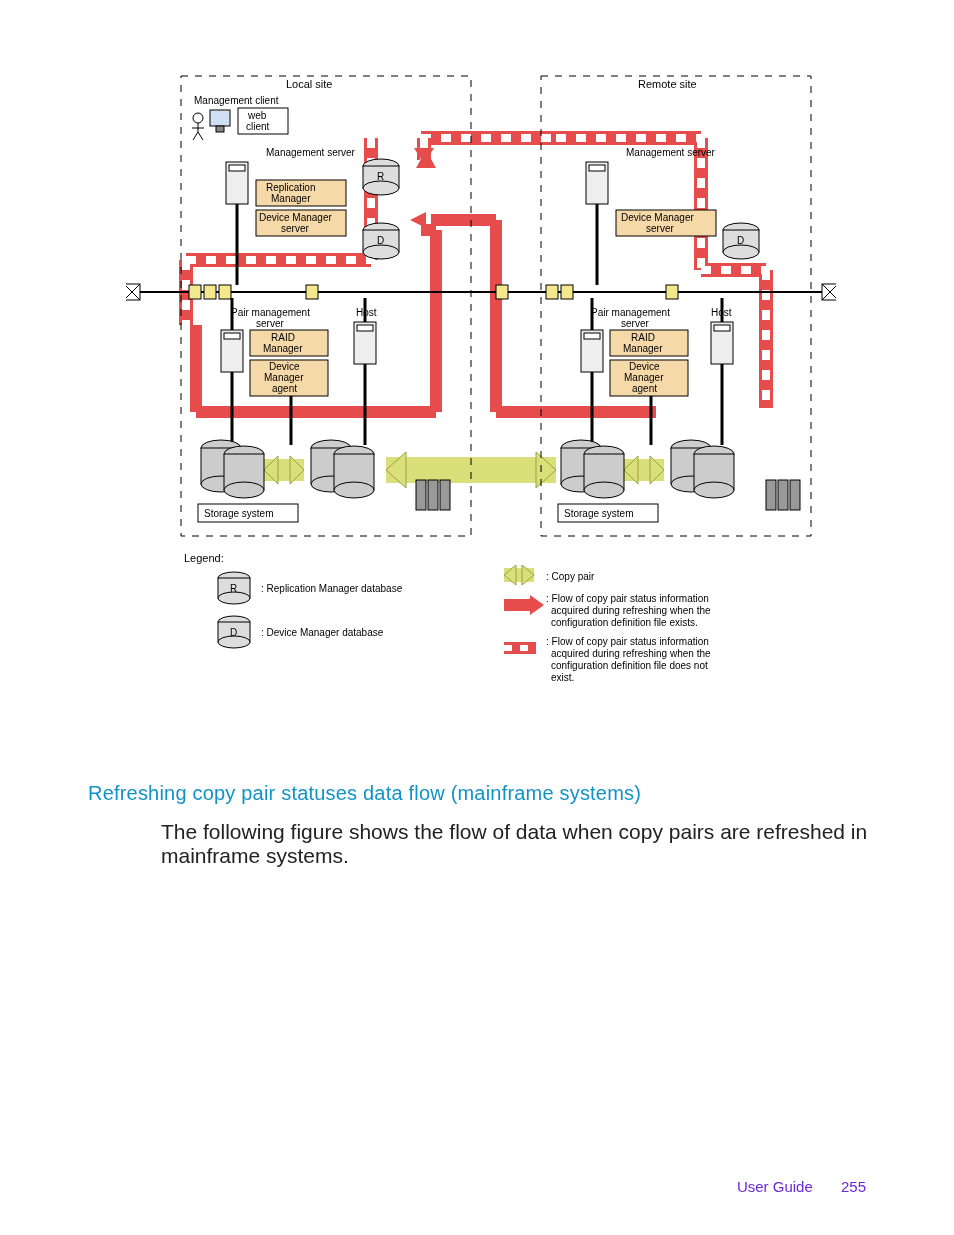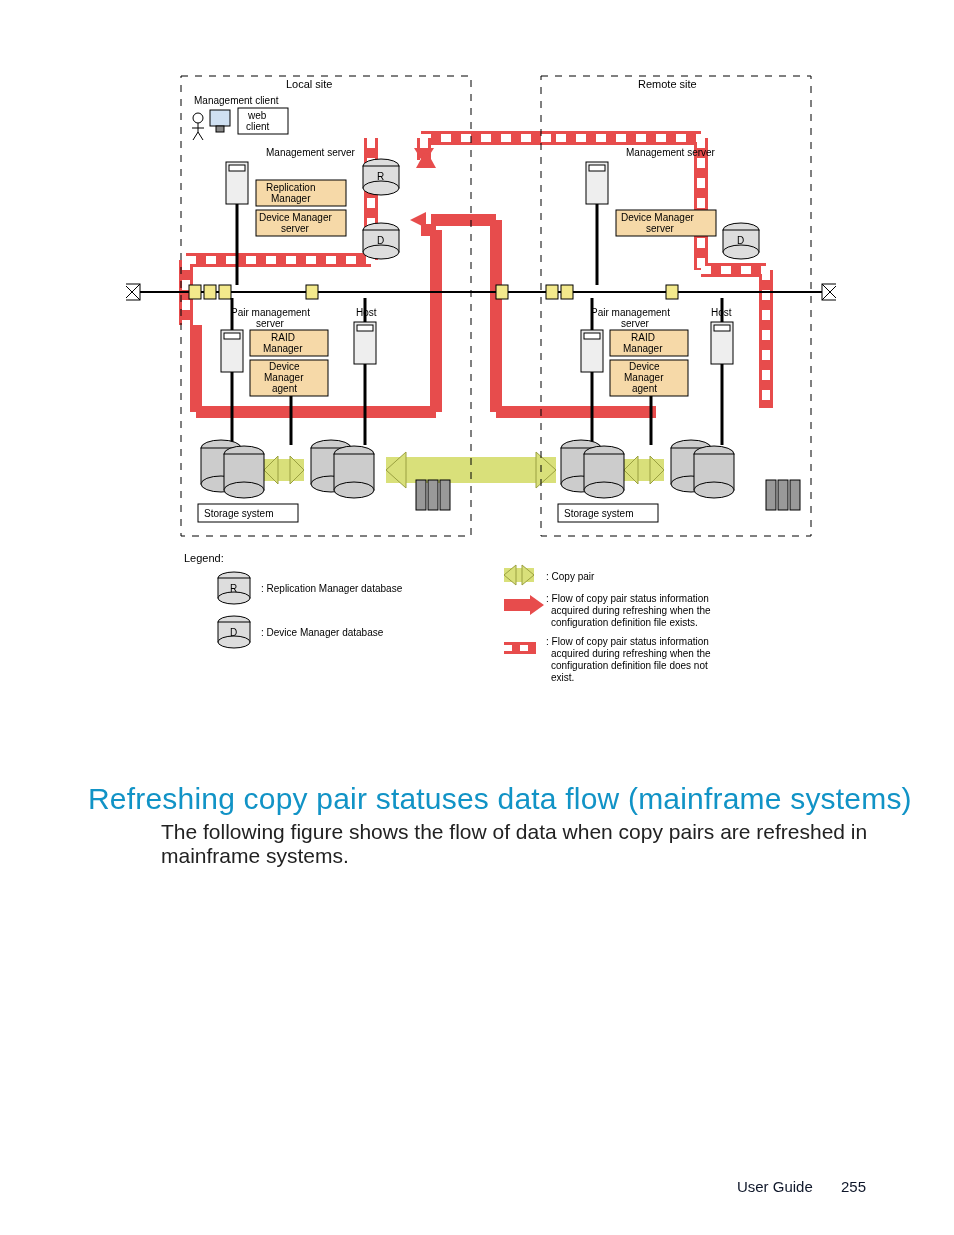--- a/index.html
+++ b/index.html
@@ -1,21 +1,21 @@
 <!DOCTYPE html>
 <html><head>
 <meta charset="utf-8">
 <style>
   html,body{margin:0;padding:0;background:#fff;font-family:Arial,Helvetica,sans-serif;color:#000}
   .page{width:942px;height:1235px;position:relative;margin:15px auto;background:#fff}
   .diagram{position:absolute;left:120px;top:55px;width:710px;height:690px}
   svg{width:100%;height:100%}
-  .section-heading{position:absolute;left:82px;top:767px;font-size:30px;font-weight:400;color:#1193c6;letter-spacing:.2px}
+  .section-heading{position:absolute;left:82px;top:767px;font-size:20px;font-weight:400;color:#1193c6;letter-spacing:.2px}
   .body-text{position:absolute;left:155px;top:805px;font-size:21px;color:#222}
-  .footer{position:absolute;right:82px;bottom:55px;font-size:15px;color:#0f172a}
+  .footer{position:absolute;right:82px;bottom:55px;font-size:15px;color:#6d28d9}
   .footer .pnum{margin-left:24px}
   
   .lbl{font-family:Arial,Helvetica,sans-serif;font-size:11px;fill:#000}
   .lbl-sm{font-family:Arial,Helvetica,sans-serif;font-size:10px;fill:#000}
   .box{fill:#fff;stroke:#000;stroke-width:1}
   .orangebox{fill:#f6d9a8;stroke:#000;stroke-width:1}
 </style>
 </head>
 <body>
 

